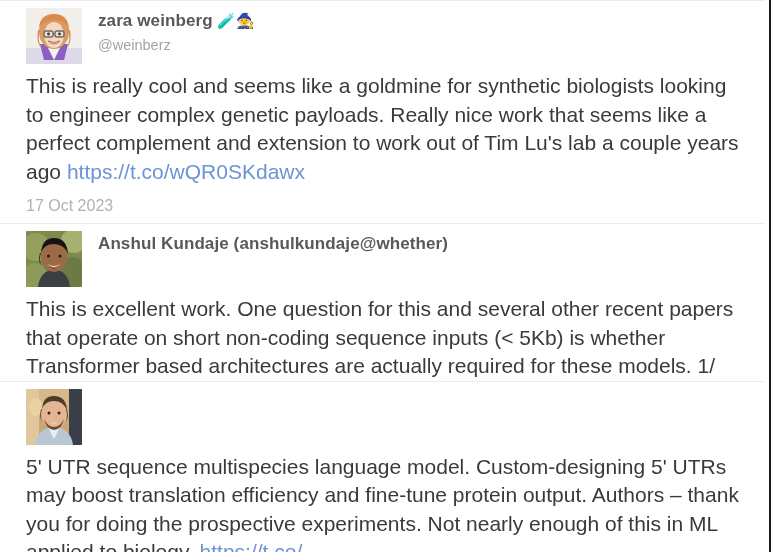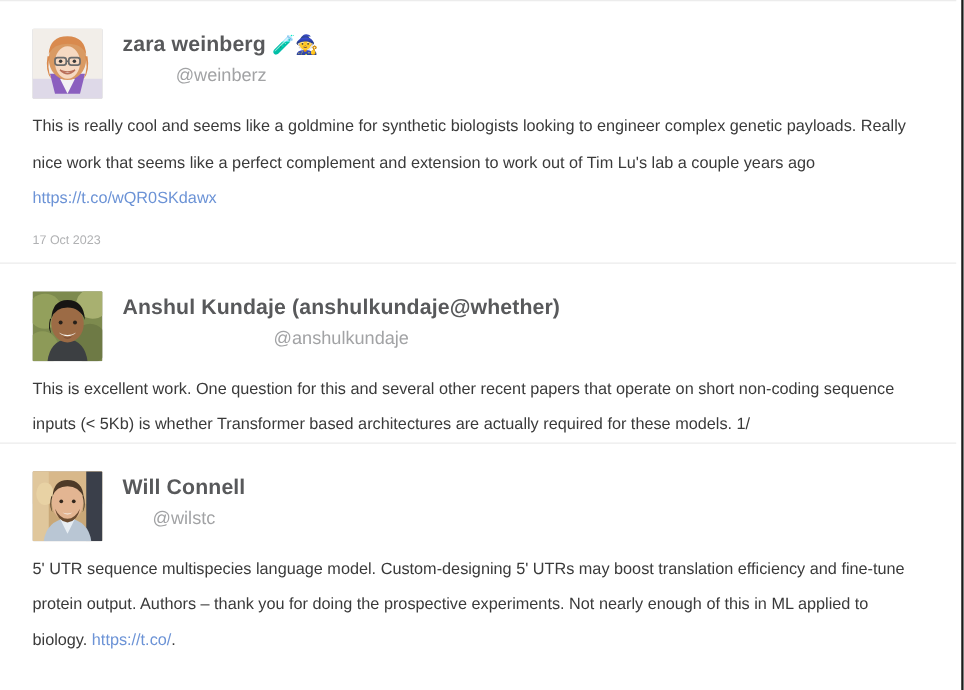--- a/index.html
+++ b/index.html
@@ -31,21 +31,21 @@
     position: relative;
     padding: 0 22px 0 26px;
     background: #ffffff;
     border-top: 1px solid #ececec;
     box-sizing: border-box;
     width: 765px;
   }
   .tweet-head {
     display: flex;
     align-items: flex-start;
-    padding-top: 22px;
+    padding-top: 7px;
   }
   .avatar {
     width: 56px;
     height: 56px;
     flex: 0 0 56px;
     background: #cfcfcf;
     overflow: hidden;
     position: relative;
     border-radius: 1px;
   }
@@ -68,37 +68,36 @@
   .name-emoji {
     font-size: 15px;
     letter-spacing: 0.5px;
   }
   .handle {
     font-size: 14.5px;
     color: #a2a3a5;
     line-height: 22px;
     margin-top: 3px;
     font-weight: normal;
-    text-align: center;
   }
   .tweet-body {
-    font-size: 13px;
+    font-size: 21px;
     color: #3a3a3a;
     line-height: 28.5px;
     padding-top: 8px;
     max-width: 716px;
     word-wrap: break-word;
   }
   .tweet-body a,
   .link {
     color: #6c93d6;
     text-decoration: none;
   }
   .tweet-date {
-    font-size: 10px;
+    font-size: 16px;
     color: #b0b1b3;
     line-height: 20px;
     padding-top: 10px;
     padding-bottom: 7px;
   }
   .tweet:first-child { border-top: 1px solid #ececec; }
 </style>
 </head>
 <body>
 
@@ -155,21 +154,20 @@
             <circle cx="34" cy="25" r="1.6" fill="#26201a"></circle>
             <path d="M21 33 Q28 39 35 33 Q28 37 21 33 Z" fill="#f7f4ef"></path>
             <path d="M24 36 Q28 38 32 36 Q28 40 24 36 Z" fill="#7a4b33"></path>
           </svg>
         </div>
         <div class="name-block">
           <div class="display-name">
             <span>Anshul Kundaje (anshulkundaje@whether)</span>
             <span class="name-emoji"></span>
           </div>
-          <div class="handle">@anshulkundaje</div>
         </div>
       </div>
       <div class="tweet-body"><span>This is excellent work. One question for this and several other recent papers that operate on short non-coding sequence inputs (&lt; 5Kb) is whether Transformer based architectures are actually required for these models. 1/</span><a class="link" href="#"></a><span></span></div>
     </div>
 
     <div class="tweet">
       <div class="tweet-head">
         <div class="avatar">
           <svg viewBox="0 0 56 56" xmlns="http://www.w3.org/2000/svg">
             <rect width="56" height="56" fill="#c9a878"></rect>
@@ -182,26 +180,19 @@
             <ellipse cx="28" cy="25" rx="12.5" ry="14.5" fill="#e3b592"></ellipse>
             <path d="M16 20 Q17 7 28 7 Q40 7 41 21 Q37 12 28 12 Q19 12 16 20 Z" fill="#4e3a28"></path>
             <path d="M15 20 Q13 28 16 33 Q14 26 16 20 Z" fill="#4e3a28"></path>
             <path d="M41 20 Q43 28 40 33 Q42 26 40 20 Z" fill="#4e3a28"></path>
             <path d="M18 30 Q20 40 28 41 Q36 40 38 30 Q34 38 28 38 Q22 38 18 30 Z" fill="#6b4c31"></path>
             <circle cx="23" cy="24" r="1.5" fill="#32261c"></circle>
             <circle cx="33" cy="24" r="1.5" fill="#32261c"></circle>
             <path d="M24 33 Q28 36 32 33 Q28 34.5 24 33 Z" fill="#f3ece5"></path>
           </svg>
         </div>
-        <div class="name-block">
-          <div class="display-name">
-            <span>Will Connell</span>
-            <span class="name-emoji"></span>
-          </div>
-          <div class="handle">@wilstc</div>
-        </div>
       </div>
       <div class="tweet-body"><span>5' UTR sequence multispecies language model. Custom-designing 5' UTRs may boost translation efficiency and fine-tune protein output. Authors – thank you for doing the prospective experiments. Not nearly enough of this in ML applied to biology. </span><a class="link" href="#">https://t.co/</a><span>.</span></div>
 
     </div>
 
   </div>
 </div>
 
 </body></html>

